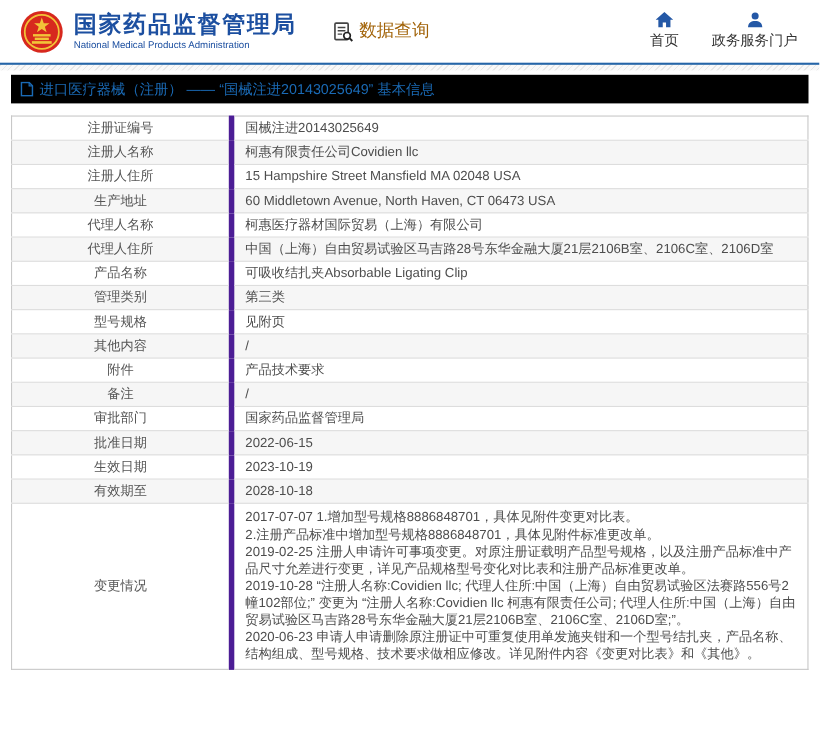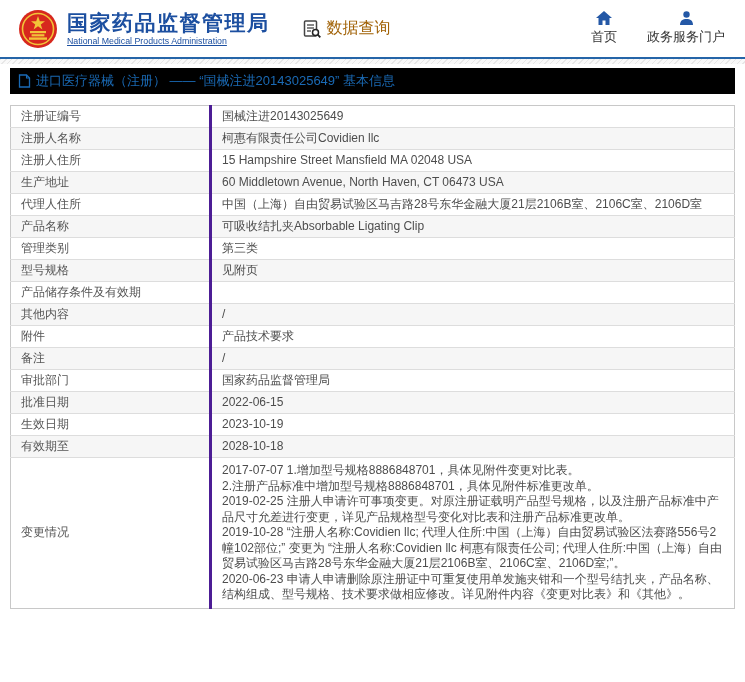--- a/index.html
+++ b/index.html
@@ -4,40 +4,40 @@
 <style>
   * { margin:0; padding:0; box-sizing:border-box; }
   html,body { width:745px; background:#fff; font-family:"Liberation Sans","DejaVu Sans",sans-serif; }
   body { position:relative; height:682px; overflow:hidden; }
 
   
   .header { height:57px; display:flex; align-items:center; padding:0 14px 0 18px; background:#fff; }
   .emblem { width:40px; height:40px; flex:0 0 auto; }
   .agency { margin-left:9px; }
   .agency-cn { color:#1c4fa0; font-size:21px; font-weight:bold; letter-spacing:1.5px; line-height:24px; }
-  .agency-en { color:#1c4fa0; font-size:8.8px; line-height:12px;text-decoration:underline; }
+  .agency-en { color:#1c4fa0; font-size:8.8px; line-height:12px; }
   .dataquery { margin-left:32px; display:flex; align-items:center; gap:5px; color:#a16207; font-size:16px; cursor:pointer; }
   .topnav { margin-left:auto; display:flex; gap:30px; padding-right:6px;text-align:center; }
   .topnav-item { display:flex; flex-direction:column; align-items:center; gap:3px; font-size:13px; color:#333; cursor:pointer; }
   .topnav-item svg { display:block; }
 
   .header-line { height:2px; background:#2565a8; }
   .hatch { height:5px; background:repeating-linear-gradient(135deg,#e7e7e7 0 1px,#f9f9f9 1px 4px); }
 
   
   .content { margin:0 10px; }
   .titlebar { margin-top:4px; height:26px; background:#000000; display:flex; align-items:center; gap:5px; padding:0 8px; color:#1a6ab5; font-size:13px; }
 
   
   table.info { margin-top:11px; width:725px; border-collapse:collapse; border:1px solid #c8c8c8; font-size:12px; color:#4d4d4d; }
   table.info tr { background:#fff; }
   table.info tr:nth-child(even) { background:#f6f6f6; }
   table.info td { border-top:1px solid #ddd; vertical-align:middle; padding:3px 10px; line-height:15px; }
   table.info tr:first-child td { border-top:none; }
-  td.lbl { width:200px; text-align:left; border-right:3px solid #4c1d95; color:#555; }
+  td.lbl { width:200px; text-align:center; border-right:5px solid #4c1d95; color:#555; }
   td.val { text-align:left; }
   td.val.multiline { white-space:pre-line; padding:5px 10px; line-height:15.5px; }
 </style>
 </head>
 <body>
 
 <div class="header">
   <svg class="emblem" viewBox="0 0 40 40">
     <circle cx="20" cy="20" r="19" fill="#d7281e"></circle>
     <circle cx="20" cy="20" r="15.5" fill="none" stroke="#f2c438" stroke-width="1.6"></circle>
@@ -102,38 +102,38 @@
       </tr>
       <tr>
         <td class="lbl">注册人住所</td>
         <td class="val">15 Hampshire Street Mansfield MA 02048 USA</td>
       </tr>
       <tr>
         <td class="lbl">生产地址</td>
         <td class="val">60 Middletown Avenue, North Haven, CT 06473 USA</td>
       </tr>
       <tr>
+        <td class="lbl">代理人名称</td>
+        <td class="val">柯惠医疗器材国际贸易（上海）有限公司</td>
+      </tr>
+      <tr>
         <td class="lbl">代理人住所</td>
         <td class="val">中国（上海）自由贸易试验区马吉路28号东华金融大厦21层2106B室、2106C室、2106D室</td>
       </tr>
       <tr>
         <td class="lbl">产品名称</td>
         <td class="val">可吸收结扎夹Absorbable Ligating Clip</td>
       </tr>
       <tr>
         <td class="lbl">管理类别</td>
         <td class="val">第三类</td>
       </tr>
       <tr>
         <td class="lbl">型号规格</td>
         <td class="val">见附页</td>
-      </tr>
-      <tr>
-        <td class="lbl">产品储存条件及有效期</td>
-        <td class="val"></td>
       </tr>
       <tr>
         <td class="lbl">其他内容</td>
         <td class="val">/</td>
       </tr>
       <tr>
         <td class="lbl">附件</td>
         <td class="val">产品技术要求</td>
       </tr>
       <tr>

